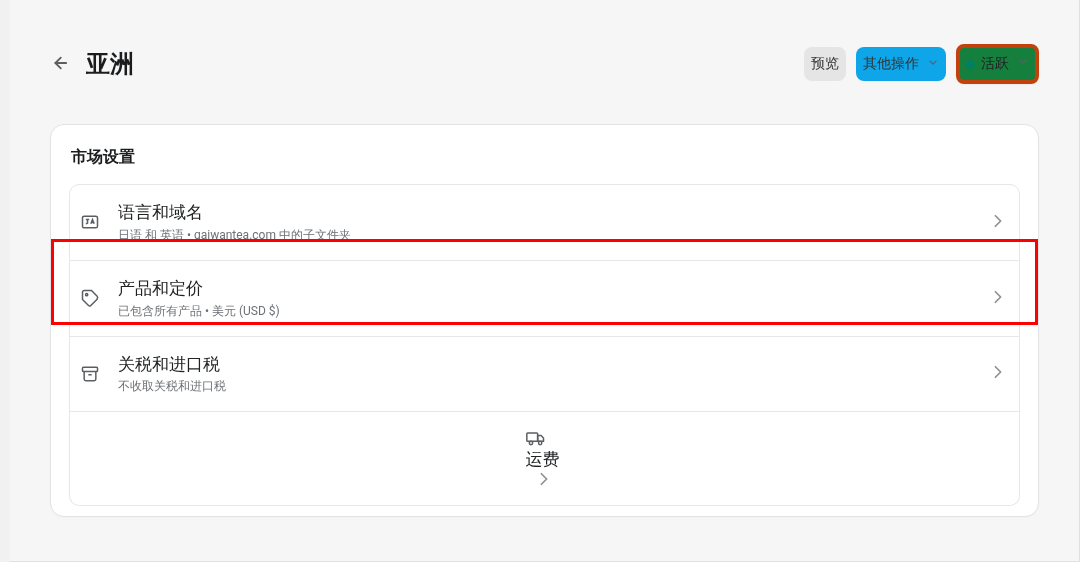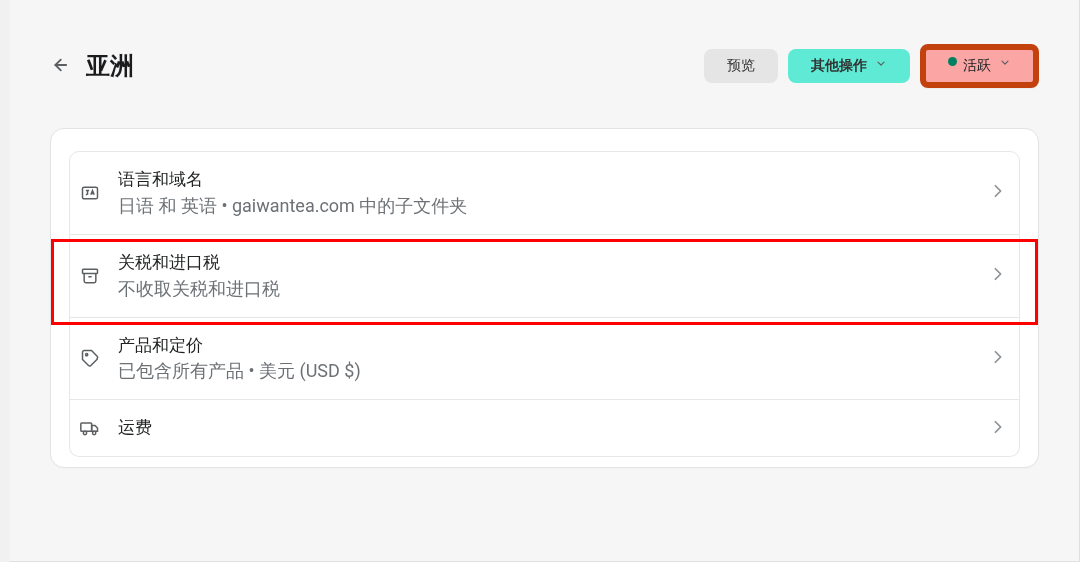--- a/index.html
+++ b/index.html
@@ -54,41 +54,40 @@
       font-weight: 700;
       color: #1a1c1d;
     }
     .header-right {
       display: flex;
       align-items: center;
       gap: 10px;
     }
     .btn {
       display: inline-flex;
-      align-items: flex-start;
+      align-items: center;
       gap: 6px;
-      padding: 7px 22px;
+      padding: 7px 6px;
       border-radius: 8px;
       font-size: 14px;
       font-weight: 500;
       cursor: pointer;
       border: 1px solid transparent;
     }
     .btn-preview {
       background: #e5e5e5;
       color: #333;
     }
     .btn-other {
-      background: #5eead4;
+      background: #0ea5e9;
       color: #333;
-      font-weight: bold;
     }
     .btn-status {
-      background: #fca5a5;
-      border: 6px solid #c2410c;
+      background: #15803d;
+      border: 4px solid #c2410c;
       color: #202223;
       box-shadow: 0 1px 1px rgba(0,0,0,0.04);
       font-family: Liberation Mono, monospace;
     }
     .status-dot {
       width: 9px;
       height: 9px;
       border-radius: 50%;
       background: #008060;
       display: inline-block;
@@ -141,21 +140,21 @@
     .item-body {
       flex: 1;
     }
     .item-title {
       font-size: 17px;
       font-weight: 500;
       color: #202223;
       line-height: 1.4;
     }
     .item-subtitle {
-      font-size: 18px;
+      font-size: 12px;
       color: #6d7175;
       margin-top: 2px;
     }
     .item-chevron {
       color: #8c9196;
       font-size: 14px;
       margin-left: 8px;
       margin-right: 6px;
     }
     .highlight-box {
@@ -198,67 +197,68 @@
           <span class="chev">
             <svg width="12" height="12" viewBox="0 0 20 20">
                 <path d="M5 7l5 5 5-5" stroke="#5c5f62" stroke-width="2" fill="none" stroke-linecap="round" stroke-linejoin="round"></path>
               </svg>
           </span>
         </div>
       </div>
     </div>
 
     <div class="card">
+      <div class="card-title">市场设置</div>
       <div id="settings-list">
           <div class="item" id="item-0" style="border-radius: 10px 10px 0px 0px;">
             <div class="item-icon">
               <svg width="20" height="20" viewBox="0 0 24 24" fill="none" stroke="#5c5f62" stroke-width="1.8">
                 <rect x="3" y="5" width="18" height="14" rx="2"></rect>
                 <path d="M7 9h4M9 9v5M7 14c1 0 2-.5 2.5-1.5M13 14l2-5 2 5M13.7 12.5h2.6"></path>
               </svg>
             </div>
             <div class="item-body">
               <div class="item-title">语言和域名</div>
               <div class="item-subtitle">日语 和 英语 • gaiwantea.com 中的子文件夹</div>
             </div>
             <div class="item-chevron"><svg width="10" height="14" viewBox="0 0 10 16">
                 <path d="M2 2l6 6-6 6" stroke="#8c9196" stroke-width="2" fill="none" stroke-linecap="round" stroke-linejoin="round"></path>
               </svg></div>
           </div>
+          <div class="item" id="item-1" style="border-radius: 0px; border-top: none;">
+            <div class="item-icon">
+              <svg width="20" height="20" viewBox="0 0 24 24" fill="none" stroke="#5c5f62" stroke-width="1.8">
+                <path d="M20.6 13.4L13 21a2 2 0 01-2.8 0L3 13.8V5a2 2 0 012-2h8.8l6.8 6.8a2 2 0 010 2.8v.8z" transform="rotate(0 12 12)"></path>
+                <circle cx="8" cy="8" r="1.3"></circle>
+              </svg>
+            </div>
+            <div class="item-body">
+              <div class="item-title">产品和定价</div>
+              <div class="item-subtitle">已包含所有产品 • 美元 (USD $)</div>
+            </div>
+            <div class="item-chevron"><svg width="10" height="14" viewBox="0 0 10 16">
+                <path d="M2 2l6 6-6 6" stroke="#8c9196" stroke-width="2" fill="none" stroke-linecap="round" stroke-linejoin="round"></path>
+              </svg></div>
+          </div>
           <div class="item" id="item-2" style="border-radius: 0px; border-top: none;">
             <div class="item-icon">
               <svg width="20" height="20" viewBox="0 0 24 24" fill="none" stroke="#5c5f62" stroke-width="1.8">
                 <rect x="3" y="4" width="18" height="5" rx="1"></rect>
                 <path d="M5 9v9a2 2 0 002 2h10a2 2 0 002-2V9M10 13h4"></path>
               </svg>
             </div>
             <div class="item-body">
               <div class="item-title">关税和进口税</div>
               <div class="item-subtitle">不收取关税和进口税</div>
             </div>
             <div class="item-chevron"><svg width="10" height="14" viewBox="0 0 10 16">
                 <path d="M2 2l6 6-6 6" stroke="#8c9196" stroke-width="2" fill="none" stroke-linecap="round" stroke-linejoin="round"></path>
               </svg></div>
           </div>
-          <div class="item" id="item-1" style="border-radius: 0px; border-top: none;">
-            <div class="item-icon">
-              <svg width="20" height="20" viewBox="0 0 24 24" fill="none" stroke="#5c5f62" stroke-width="1.8">
-                <path d="M20.6 13.4L13 21a2 2 0 01-2.8 0L3 13.8V5a2 2 0 012-2h8.8l6.8 6.8a2 2 0 010 2.8v.8z" transform="rotate(0 12 12)"></path>
-                <circle cx="8" cy="8" r="1.3"></circle>
-              </svg>
-            </div>
-            <div class="item-body">
-              <div class="item-title">产品和定价</div>
-              <div class="item-subtitle">已包含所有产品 • 美元 (USD $)</div>
-            </div>
-            <div class="item-chevron"><svg width="10" height="14" viewBox="0 0 10 16">
-                <path d="M2 2l6 6-6 6" stroke="#8c9196" stroke-width="2" fill="none" stroke-linecap="round" stroke-linejoin="round"></path>
-              </svg></div>
-          </div>
-          <div class="item" id="item-3" style="border-radius: 0px 0px 10px 10px; border-top: none;">
+          <div class="item" id="item-3" style="border-radius: 0px 0px 10px 10px; border-top: none; flex-direction: column;">
             <div class="item-icon">
               <svg width="20" height="20" viewBox="0 0 24 24" fill="none" stroke="#5c5f62" stroke-width="1.8">
                 <rect x="1" y="6" width="13" height="10" rx="1"></rect>
                 <path d="M14 9h4l3 3v4h-7V9z"></path>
                 <circle cx="6" cy="18" r="2"></circle>
                 <circle cx="17" cy="18" r="2"></circle>
               </svg>
             </div>
             <div class="item-body">
               <div class="item-title">运费</div>

